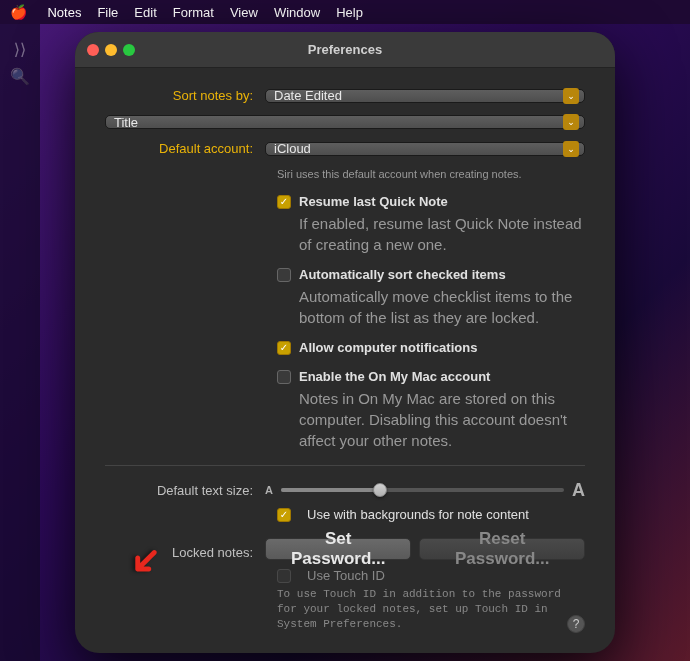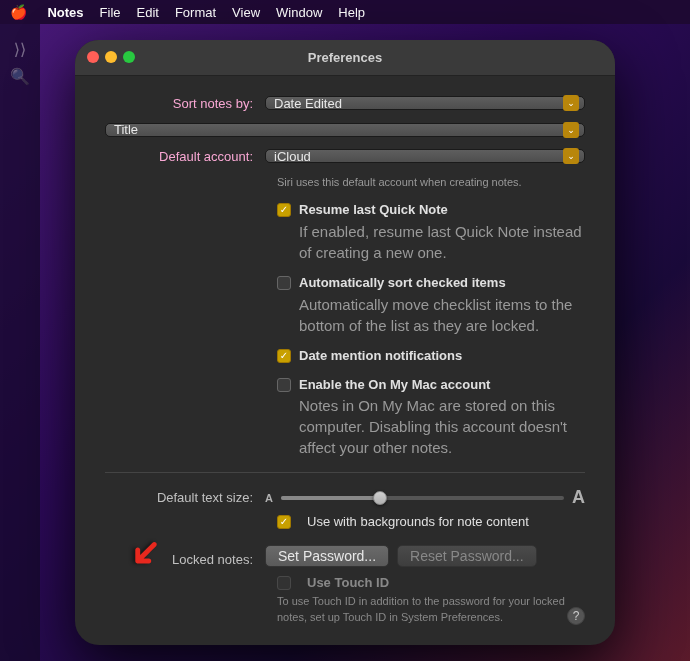--- a/index.html
+++ b/index.html
@@ -31,21 +31,21 @@
       margin-right: 4px;
     }
 
     .menubar-item {
       color: #fff;
       font-size: 13px;
       font-weight: 400;
     }
 
     .menubar-item.bold {
-      font-weight: 700;
+      font-weight: 400;
     }
 
     
     .main-area {
       flex: 1;
       display: flex;
       align-items: center;
       justify-content: center;
       position: relative;
     }
@@ -120,21 +120,21 @@
     }
 
     
     .form-row {
       display: flex;
       align-items: center;
       margin-bottom: 12px;
     }
 
     .form-label {
-      color: #f9a8d4;
+      color: #eab308;
       font-size: 13px;
       text-align: right;
       width: 160px;
       flex-shrink: 0;
       padding-right: 12px;
     }
 
     .select-wrapper {
       flex: 1;
       position: relative;
@@ -332,25 +332,26 @@
 
     .button-group {
       display: flex;
       gap: 8px;
     }
 
     .btn {
       height: 22px;
       padding: 0 12px;
       border-radius: 5px;
-      font-size: 14px;
+      font-size: 17px;
       cursor: pointer;
       border: none;
       display: flex;
       align-items: center;
+      font-weight: bold;
     }
 
     .btn-default {
       background: linear-gradient(to bottom, #6a6a6a, #5a5a5a);
       color: #e8e8e8;
       border: 1px solid #333;
     }
 
     .btn-disabled {
       background: linear-gradient(to bottom, #4a4a4a, #3e3e3e);
@@ -376,20 +377,21 @@
       display: flex;
       align-items: center;
       margin-bottom: 4px;
     }
 
     .touch-id-desc {
       color: #888;
       font-size: 11px;
       line-height: 1.4;
       max-width: 300px;
+      font-family: Liberation Mono, monospace;
     }
 
     .help-btn {
       width: 18px;
       height: 18px;
       border-radius: 50%;
       background: #555;
       border: 1px solid #444;
       color: #ccc;
       font-size: 12px;
@@ -491,21 +493,21 @@
             <div class="checkbox-title">Automatically sort checked items</div>
             <div class="checkbox-desc">Automatically move checklist items to the bottom of the list as they are locked.</div>
           </div>
         </div>
 
         <div class="checkbox-row">
           <div class="checkbox checked">
             <span class="checkbox-check">✓</span>
           </div>
           <div class="checkbox-content">
-            <div class="checkbox-title">Date mention notifications</div>
+            <div class="checkbox-title">Allow computer notifications</div>
           </div>
         </div>
 
         <div class="checkbox-row">
           <div class="checkbox"></div>
           <div class="checkbox-content">
             <div class="checkbox-title">Enable the On My Mac account</div>
             <div class="checkbox-desc">Notes in On My Mac are stored on this computer. Disabling this account doesn't affect your other notes.</div>
           </div>
         </div>
@@ -539,21 +541,21 @@
           <button class="btn btn-default">Set Password...</button>
           <button class="btn btn-disabled">Reset Password...</button>
         </div>
       </div>
 
       <div class="touch-id-section">
         <div class="touch-id-row">
           <div class="touch-id-content">
             <div class="touch-id-checkbox-row">
               <div class="checkbox" style="opacity:0.5;"></div>
-              <span style="color:#b0b0b0; font-size:13px; margin-left:8px; opacity:0.7;font-weight:bold;">Use Touch ID</span>
+              <span style="color:#b0b0b0; font-size:13px; margin-left:8px; opacity:0.7;">Use Touch ID</span>
             </div>
             <div class="touch-id-desc">To use Touch ID in addition to the password for your locked notes, set up Touch ID in System Preferences.</div>
           </div>
           <div class="help-btn">?</div>
         </div>
       </div>
 
     </div>
 
     <div class="red-arrow">➜</div>

